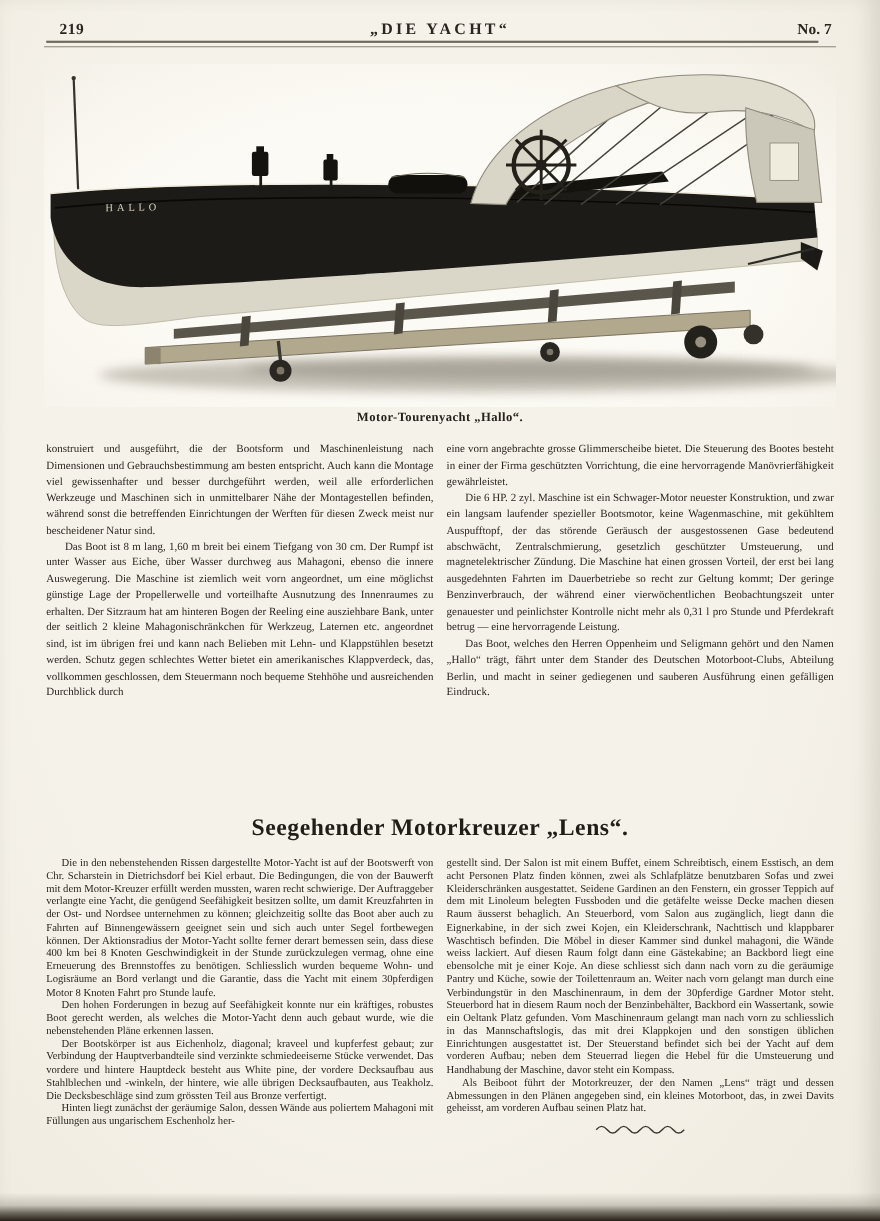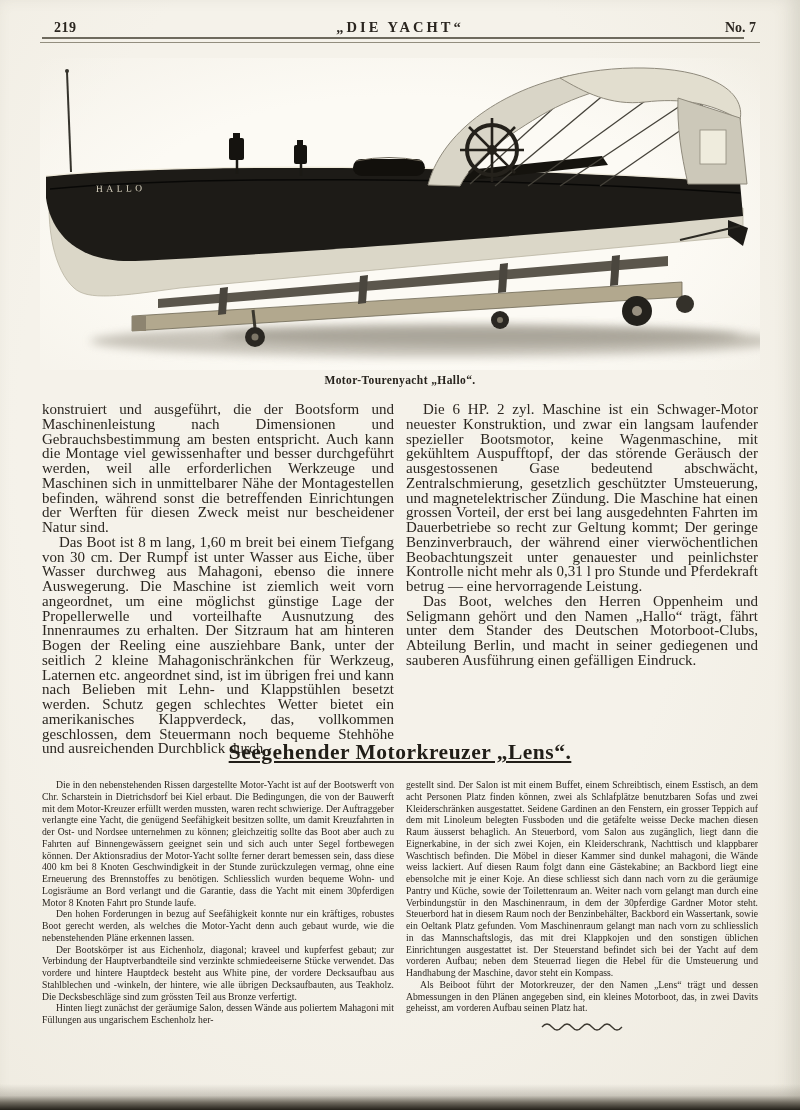--- a/index.html
+++ b/index.html
@@ -23,26 +23,26 @@
     background:radial-gradient(ellipse at 50% 55%, #fcfaf4 55%, rgba(252,250,244,0) 100%);}
   .caption{position:absolute;top:374px;left:0;width:100%;text-align:center;
     font-size:11.5px;font-weight:700;letter-spacing:.4px;color:#26221c;}
 
   
   .cols-upper{position:absolute;top:402px;left:42px;width:716px;}
   .cols-lower{position:absolute;top:779px;left:42px;width:716px;}
   .col{position:absolute;top:0;width:352px;}
   .col.left{left:0;}
   .col.right{left:364px;}
-  .cols-upper p{margin:0;text-align:justify;font-size:15px;line-height:14.75px;text-indent:17px;}
+  .cols-upper p{margin:0;text-align:justify;font-size:10px;line-height:14.75px;text-indent:17px;}
   .cols-lower p{margin:0;text-align:justify;font-size:9.7px;line-height:11.75px;text-indent:14px;}
   p.cont{text-indent:0;}
 
   .headline{position:absolute;top:740px;left:0;width:100%;text-align:center;
-    font-size:21.5px;font-weight:700;letter-spacing:.5px;color:#211e18;text-decoration:underline;}
+    font-size:21.5px;font-weight:700;letter-spacing:.5px;color:#211e18;}
 
   .squiggle{display:block;margin:7px auto 0 auto;}
 
   
   .scan-bottom{position:absolute;left:0;right:0;bottom:0;height:26px;
     background:linear-gradient(180deg, rgba(120,114,102,0) 0%, rgba(120,114,102,.30) 45%, #6e695e 72%, #232019 100%);}
   .watermark{position:absolute;right:8px;top:1083px;
     font-family:"Liberation Sans","DejaVu Sans",sans-serif;
     font-size:12px;font-weight:400;letter-spacing:.3px;color:#f7f6f2;
     text-shadow:-1px -1px 0 #2e2b26, 1px -1px 0 #2e2b26, -1px 1px 0 #2e2b26, 1px 1px 0 #2e2b26, 2px 2px 2px rgba(0,0,0,.45);margin-top:28px;}
@@ -161,20 +161,21 @@
   </div>
 
   <div class="caption">Motor-Tourenyacht „Hallo“.</div>
 
   <div class="cols-upper">
     <div class="col left">
       <p class="cont">konstruiert und ausgeführt, die der Bootsform und Maschinenleistung nach Dimensionen und Gebrauchsbestimmung am besten entspricht.  Auch kann die Montage viel gewissenhafter und besser durchgeführt werden, weil alle erforderlichen Werkzeuge und Maschinen sich in unmittelbarer Nähe der Montagestellen befinden, während sonst die betreffenden Einrichtungen der Werften für diesen Zweck meist nur bescheidener Natur sind.</p>
       <p>Das Boot ist 8 m lang, 1,60 m breit bei einem Tiefgang von 30 cm.  Der Rumpf ist unter Wasser aus Eiche, über Wasser durchweg aus Mahagoni, ebenso die innere Auswegerung.  Die Maschine ist ziemlich weit vorn angeordnet, um eine möglichst günstige Lage der Propellerwelle und vorteilhafte Ausnutzung des Innenraumes zu erhalten.  Der Sitzraum hat am hinteren Bogen der Reeling eine ausziehbare Bank, unter der seitlich 2 kleine Mahagonischränkchen für Werkzeug, Laternen etc. angeordnet sind, ist im übrigen frei und kann nach Belieben mit Lehn- und Klappstühlen besetzt werden.  Schutz gegen schlechtes Wetter bietet ein amerikanisches Klappverdeck, das, vollkommen geschlossen, dem Steuermann noch bequeme Stehhöhe und ausreichenden Durchblick durch</p>
     </div>
     <div class="col right">
+      <p class="cont">eine vorn angebrachte grosse Glimmerscheibe bietet.  Die Steuerung des Bootes besteht in einer der Firma geschützten Vorrichtung, die eine hervorragende Manövrierfähigkeit gewährleistet.</p>
       <p>Die 6 HP. 2 zyl. Maschine ist ein Schwager-Motor neuester Konstruktion, und zwar ein langsam laufender spezieller Bootsmotor, keine Wagenmaschine, mit gekühltem Auspufftopf, der das störende Geräusch der ausgestossenen Gase bedeutend abschwächt, Zentralschmierung, gesetzlich geschützter Umsteuerung, und magnetelektrischer Zündung.  Die Maschine hat einen grossen Vorteil, der erst bei lang ausgedehnten Fahrten im Dauerbetriebe so recht zur Geltung kommt; Der geringe Benzinverbrauch, der während einer vierwöchentlichen Beobachtungszeit unter genauester und peinlichster Kontrolle nicht mehr als 0,31 l pro Stunde und Pferdekraft betrug — eine hervorragende Leistung.</p>
       <p>Das Boot, welches den Herren Oppenheim und Seligmann gehört und den Namen „Hallo“ trägt, fährt unter dem Stander des Deutschen Motorboot-Clubs, Abteilung Berlin, und macht in seiner gediegenen und sauberen Ausführung einen gefälligen Eindruck.</p>
     </div>
   </div>
 
   <div class="headline">Seegehender Motorkreuzer „Lens“.</div>
 
   <div class="cols-lower">
     <div class="col left">
       <p>Die in den nebenstehenden Rissen dargestellte Motor-Yacht ist auf der Bootswerft von Chr. Scharstein in Dietrichsdorf bei Kiel erbaut.  Die Bedingungen, die von der Bauwerft mit dem Motor-Kreuzer erfüllt werden mussten, waren recht schwierige.  Der Auftraggeber verlangte eine Yacht, die genügend Seefähigkeit besitzen sollte, um damit Kreuzfahrten in der Ost- und Nordsee unternehmen zu können; gleichzeitig sollte das Boot aber auch zu Fahrten auf Binnengewässern geeignet sein und sich auch unter Segel fortbewegen können.  Der Aktionsradius der Motor-Yacht sollte ferner derart bemessen sein, dass diese 400 km bei 8 Knoten Geschwindigkeit in der Stunde zurückzulegen vermag, ohne eine Erneuerung des Brennstoffes zu benötigen.  Schliesslich wurden bequeme Wohn- und Logisräume an Bord verlangt und die Garantie, dass die Yacht mit einem 30pferdigen Motor 8 Knoten Fahrt pro Stunde laufe.</p>

